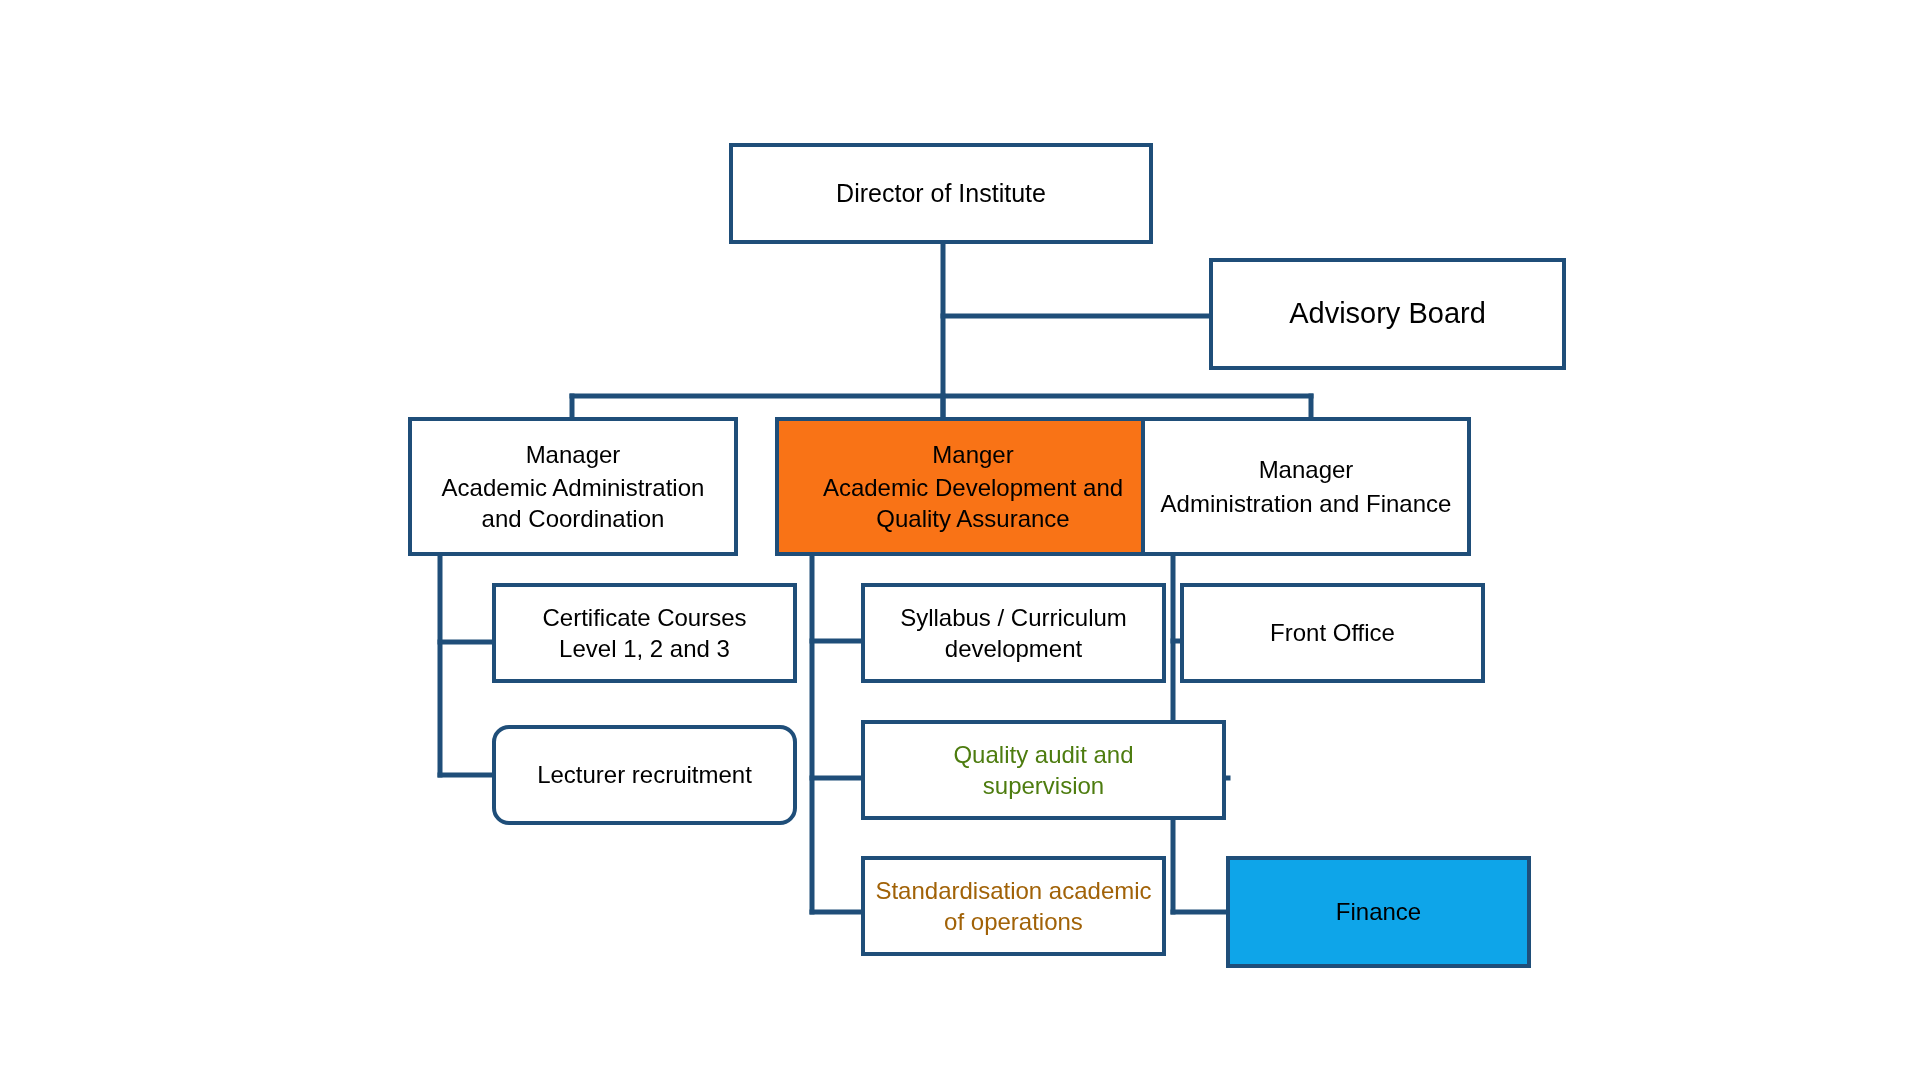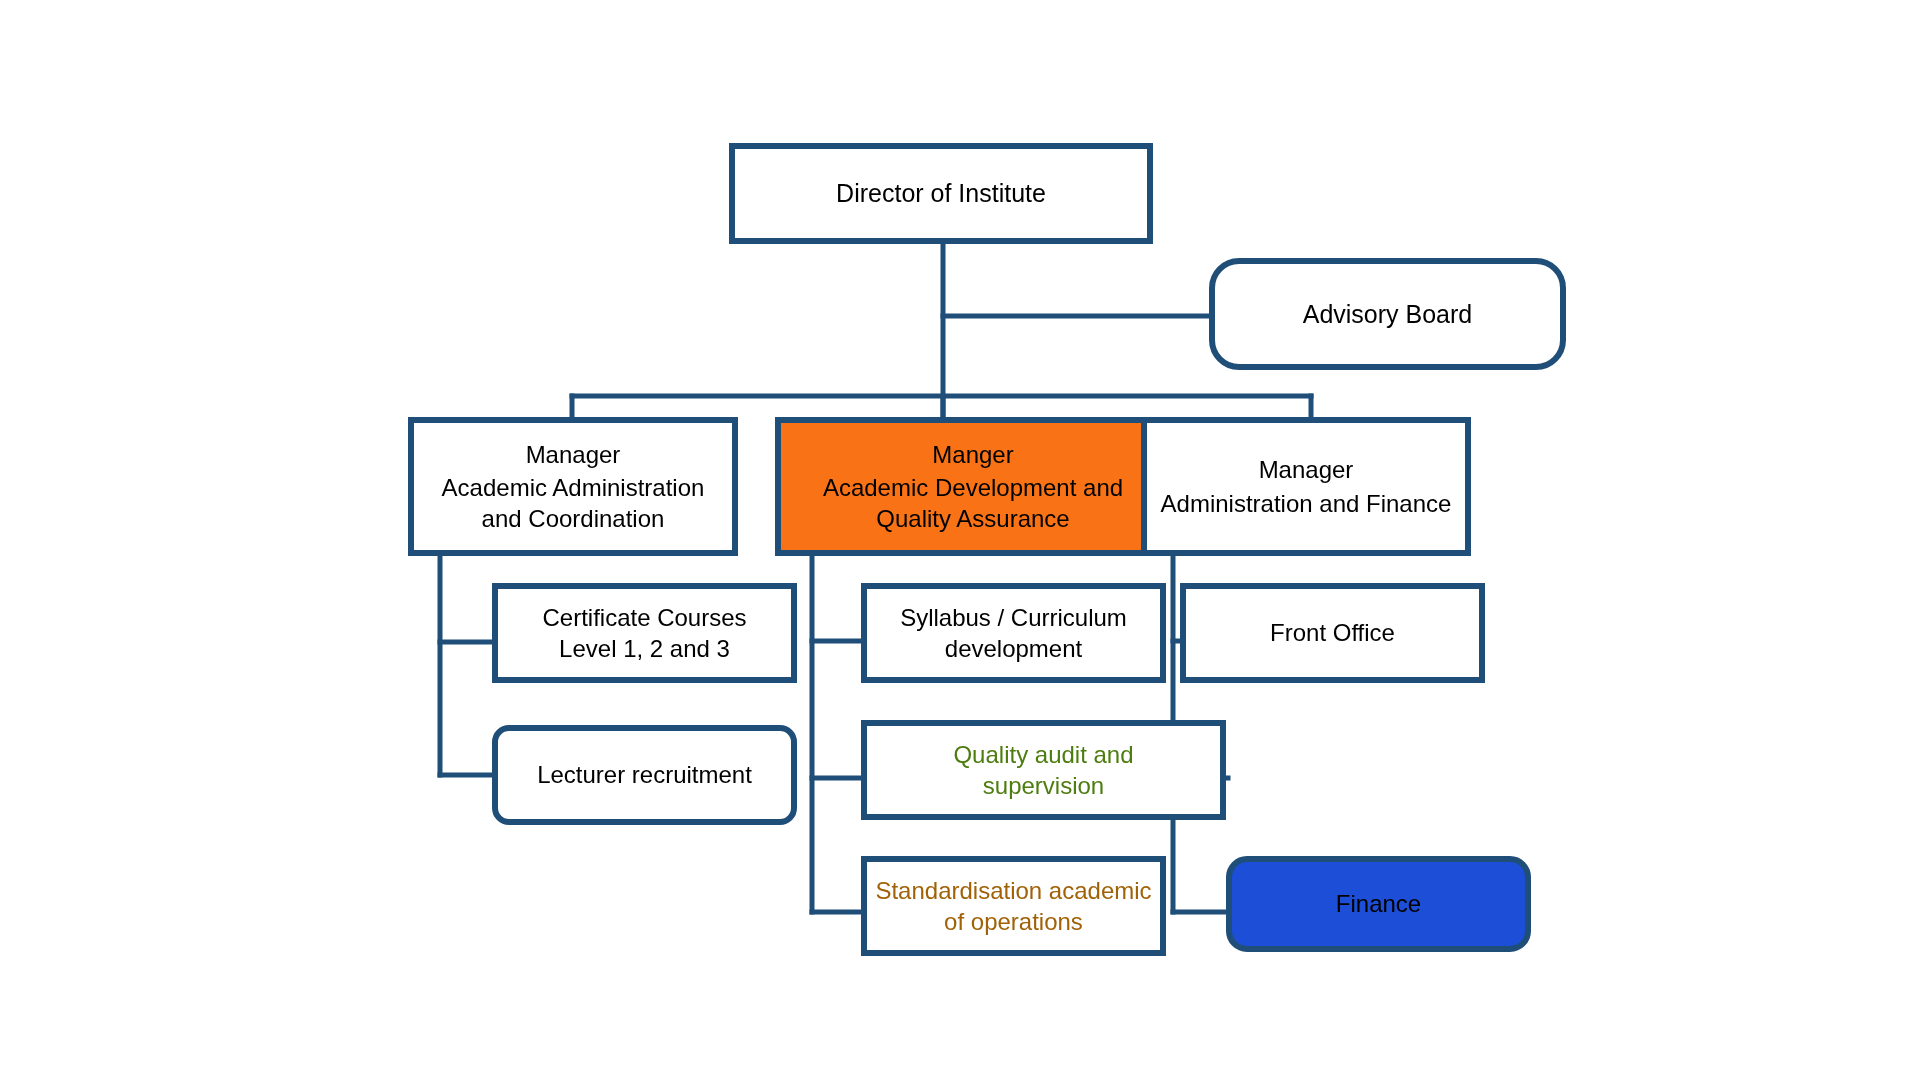--- a/index.html
+++ b/index.html
@@ -23,37 +23,37 @@
     left: 0;
     top: 0;
     width: 1920px;
     height: 1080px;
     pointer-events: none;
   }
   .node {
     position: absolute;
     box-sizing: border-box;
     background: #ffffff;
-    border: 6px solid #d946ef;
+    border: 4px solid #d946ef;
     display: flex;
     flex-direction: column;
     align-items: center;
     justify-content: center;
     text-align: center;
     color: #000000;
     line-height: 1.30;
     z-index: 2;
   }
   .node .line {
     display: block;
     white-space: nowrap;
   }
   
   .t-root   { font-size: 25px; }
-  .t-board  { font-size: 25px; border-radius: 30px; }
+  .t-board  { font-size: 29px; }
   .t-mgr    { font-size: 24px; }
   .t-leaf   { font-size: 24px; }
 
   .node.mgr .line:first-child { margin-bottom: 2px; }
   .node.leaf2 .line + .line { }
 </style>
 </head>
 <body>
 
 <div id="canvas" style="background: rgb(255, 255, 255);">
@@ -133,17 +133,17 @@
   <div class="node t-leaf" style="left: 861px; top: 856px; width: 305px; height: 100px; border-color: rgb(31, 78, 121); background: rgb(255, 255, 255); color: #a16207;">
     <span class="line">Standardisation academic</span>
     <span class="line">of operations</span>
   </div>
 
   <div class="node t-leaf" style="left: 1180px; top: 583px; width: 305px; height: 100px; border-color: rgb(31, 78, 121); background: rgb(255, 255, 255); color: rgb(0, 0, 0);">
     <span class="line">Front Office</span>
   </div>
 
 
-  <div class="node t-leaf" style="left: 1226px; top: 856px; width: 305px; height: 96px; border-color: rgb(31, 78, 121); background: #1d4ed8; color: rgb(0, 0, 0); border-radius: 21px;">
+  <div class="node t-leaf" style="left: 1226px; top: 856px; width: 305px; height: 112px; border-color: rgb(31, 78, 121); background: #0ea5e9; color: rgb(0, 0, 0);">
     <span class="line">Finance</span>
   </div>
 
 </div>
 
 </body></html>

